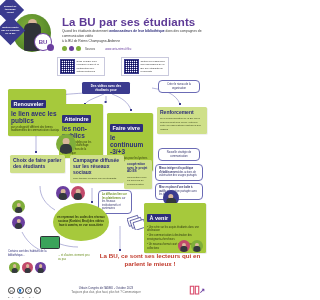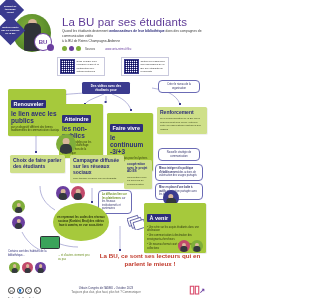--- a/index.html
+++ b/index.html
@@ -31,21 +31,21 @@
     background:#fff; border:1.6px solid #6b3fa0;
     display:flex; align-items:center; justify-content:center;
     font-size:6px; font-weight:bold; color:#6b3fa0; letter-spacing:-0.2px;
   }
   .bu-badge-dot {
     position:absolute; right:-3px; bottom:-1px; width:7px; height:7px; border-radius:50%;
     background:#6b3fa0;
   }
   .h-title {
     position:absolute; left:62px; top:16px;
-    font-size:11.5px; color:#5e3a96; font-weight:400; letter-spacing:0.1px; white-space:nowrap;
+    font-size:11.5px; color:#5e3a96; font-weight:700; letter-spacing:0.1px; white-space:nowrap;
   }
   .h-sub {
     position:absolute; left:62px; top:29px; width:140px;
     font-size:3.3px; line-height:1.45; color:#3b3b3b;
   }
   .h-sub b { color:#2b2b7a; }
   .h-social { position:absolute; left:62px; top:46px; display:flex; align-items:center; gap:2px; }
   .soc {
     width:5px; height:5px; border-radius:50%; background:#7fae3a;
     display:inline-block;

